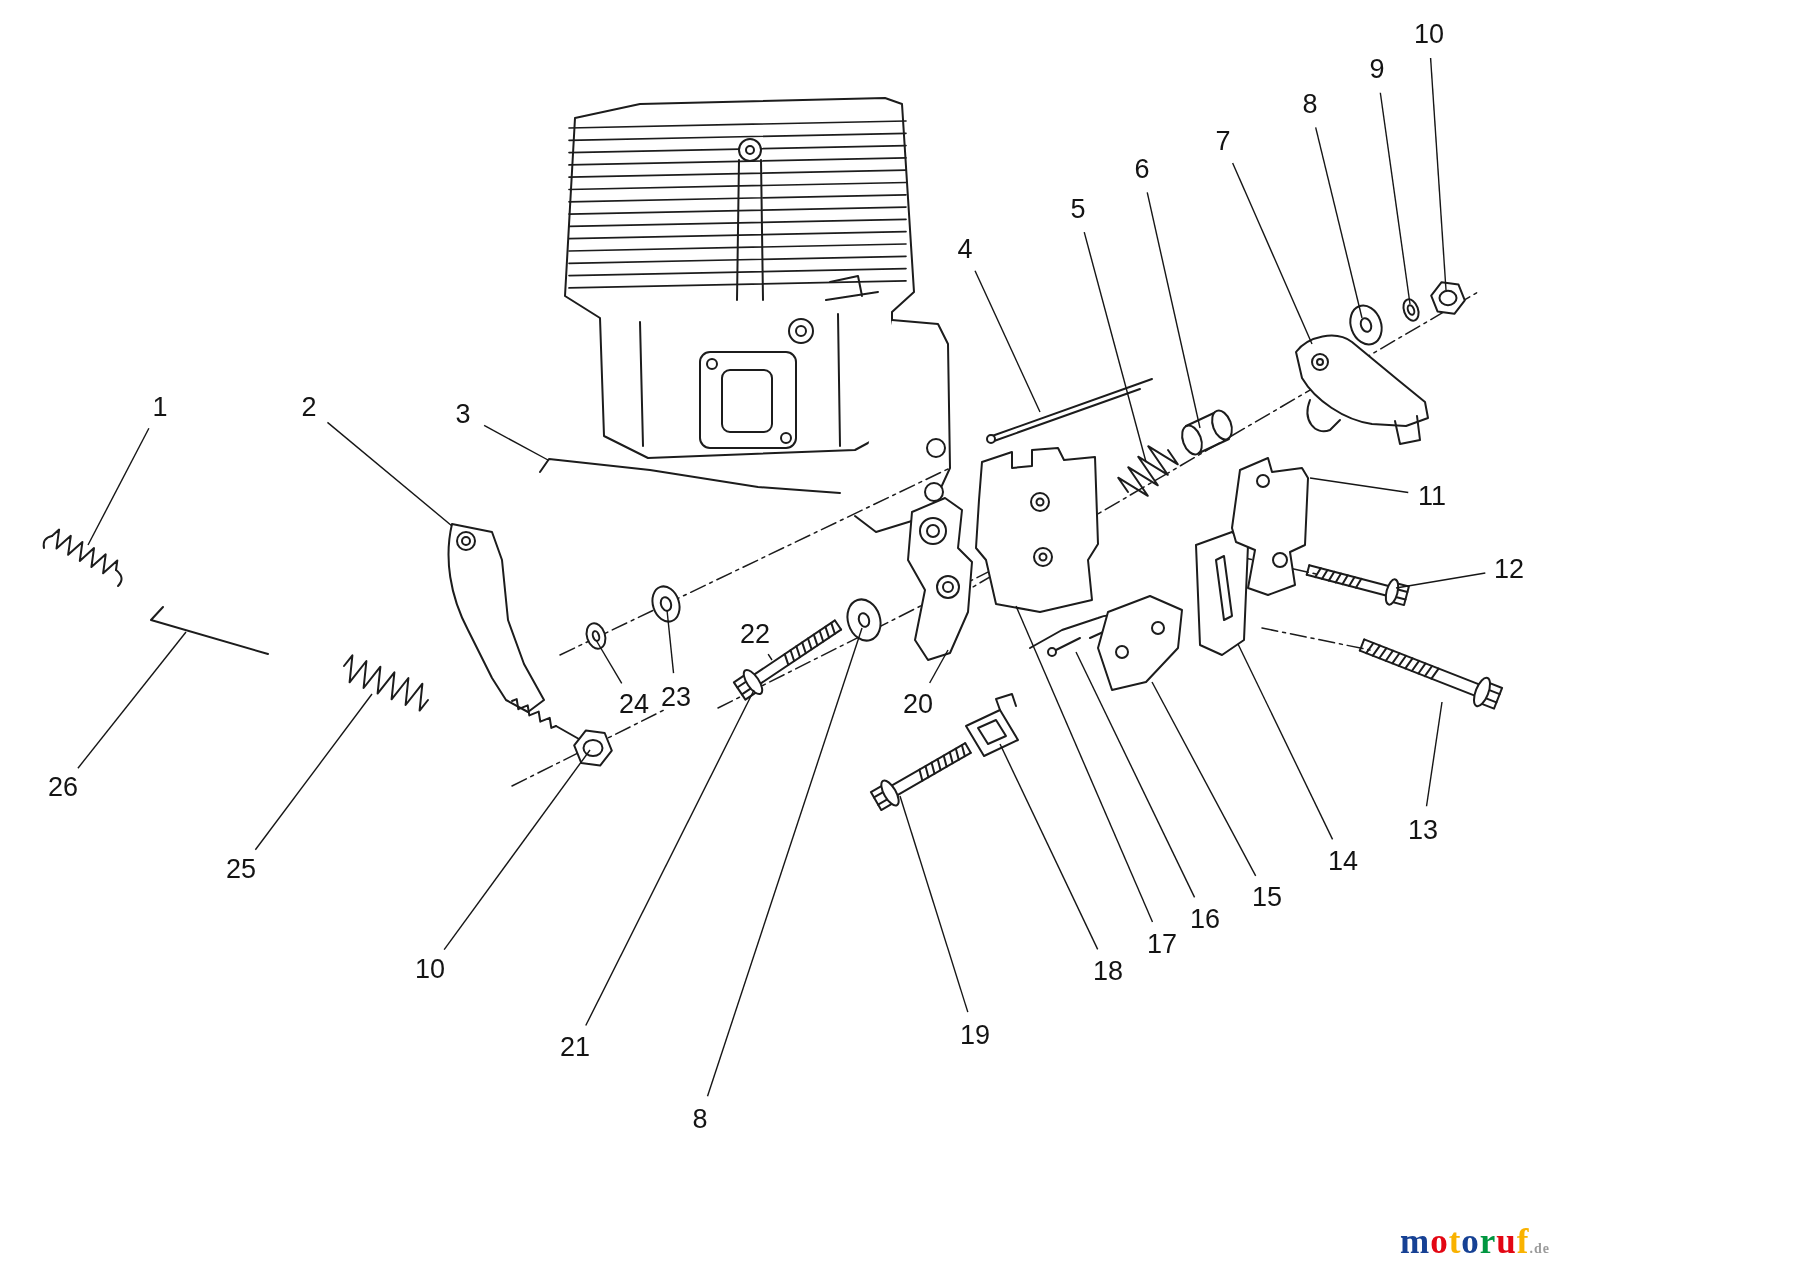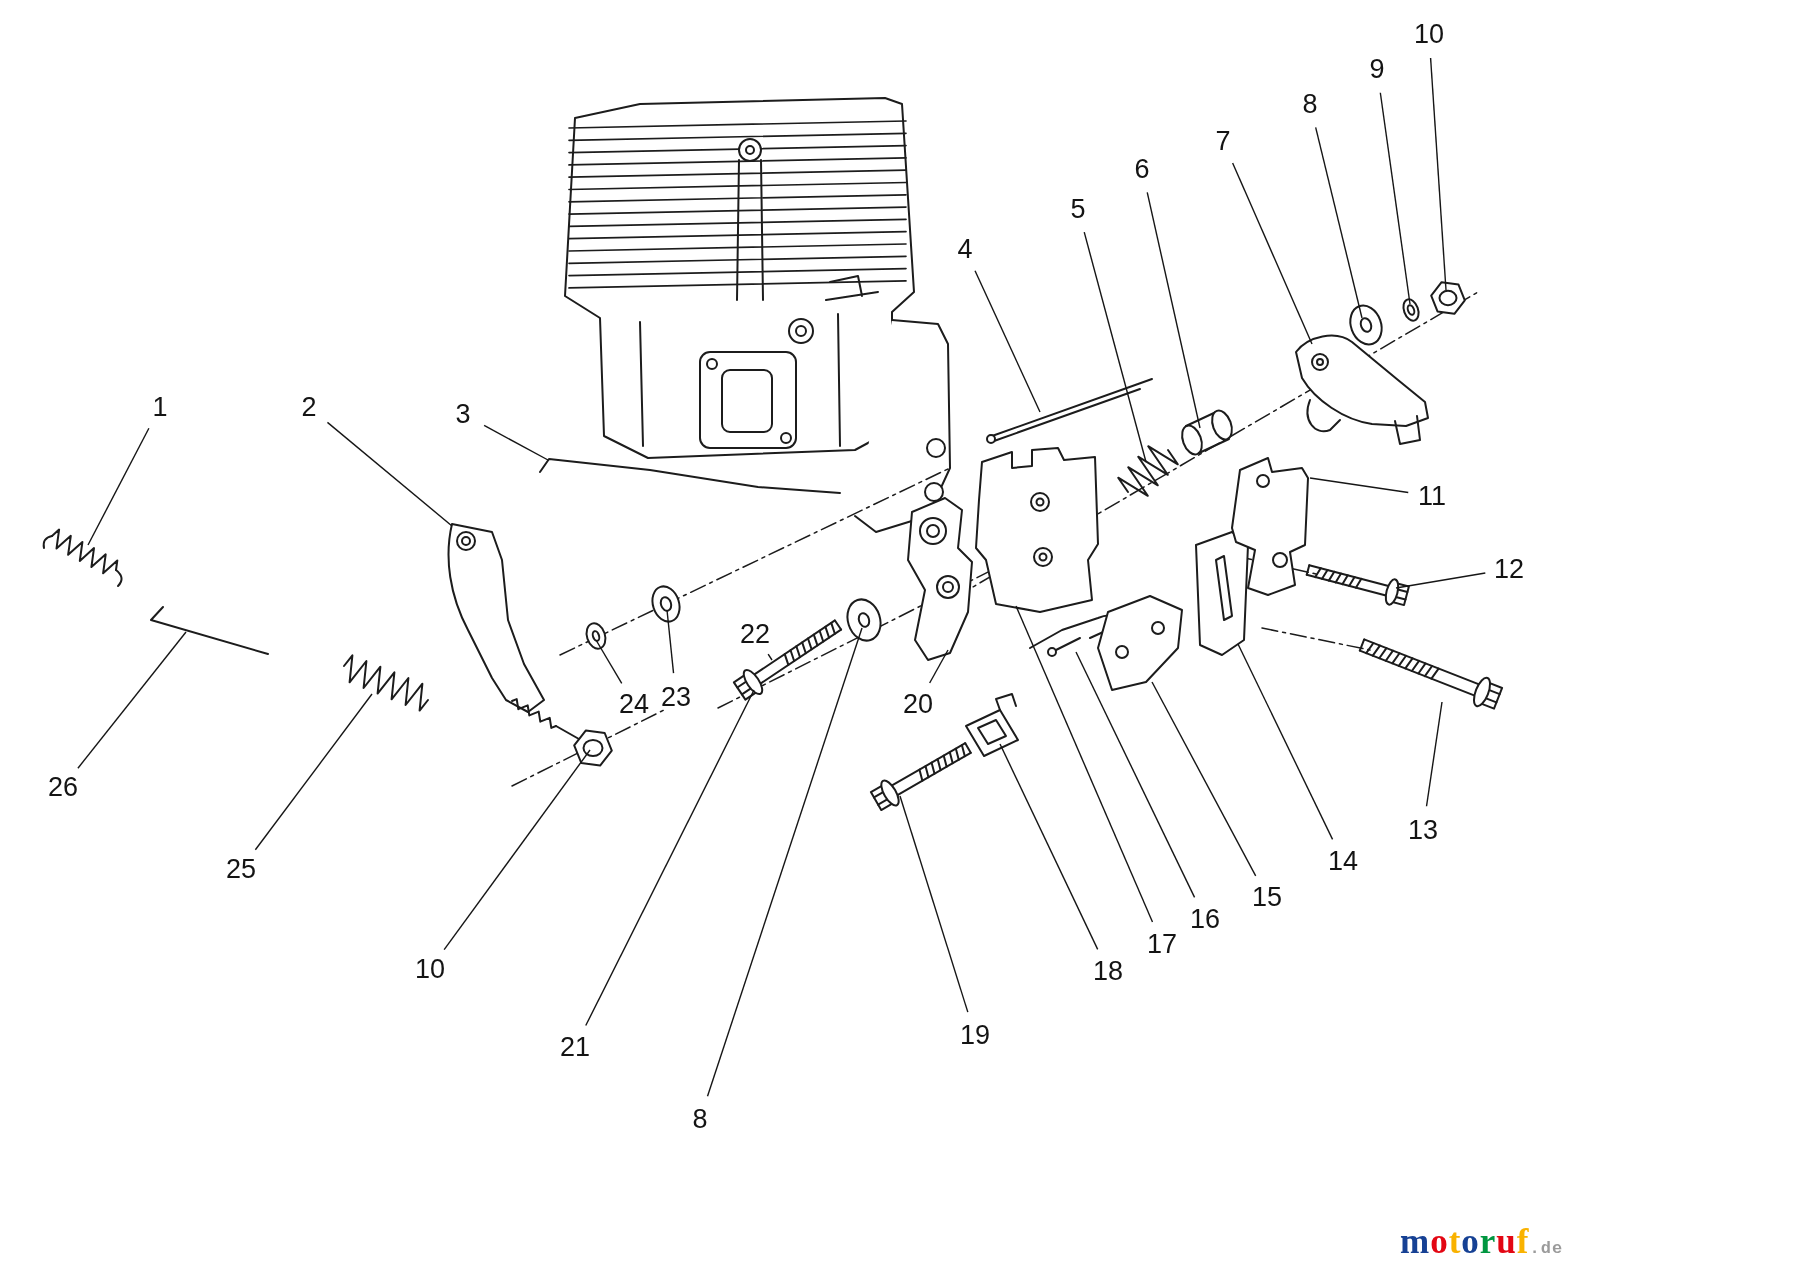--- a/index.html
+++ b/index.html
@@ -19,21 +19,21 @@
   #callout-layer text{
     font-family:"Liberation Sans",sans-serif;
     font-size:27px;fill:#141414;
     stroke:#ffffff;stroke-width:6px;paint-order:stroke;
     text-anchor:middle;dominant-baseline:central;
   }
 
   
   .logo{position:absolute;left:1400px;top:1222px;font-weight:bold;font-size:35px;
         font-family:"Liberation Serif",serif;letter-spacing:1px;white-space:nowrap;}
-  .logo .suffix{font-size:17px;font-weight:bold;font-family:Liberation Mono, monospace;}
+  .logo .suffix{font-size:14px;font-weight:bold;font-family:Liberation Serif, serif;}
 </style>
 </head>
 <body>
 
 <div class="stage">
 
   <svg id="diagram-svg" class="diagram" viewBox="0 0 1800 1285">
 
     <g class="art">
 

